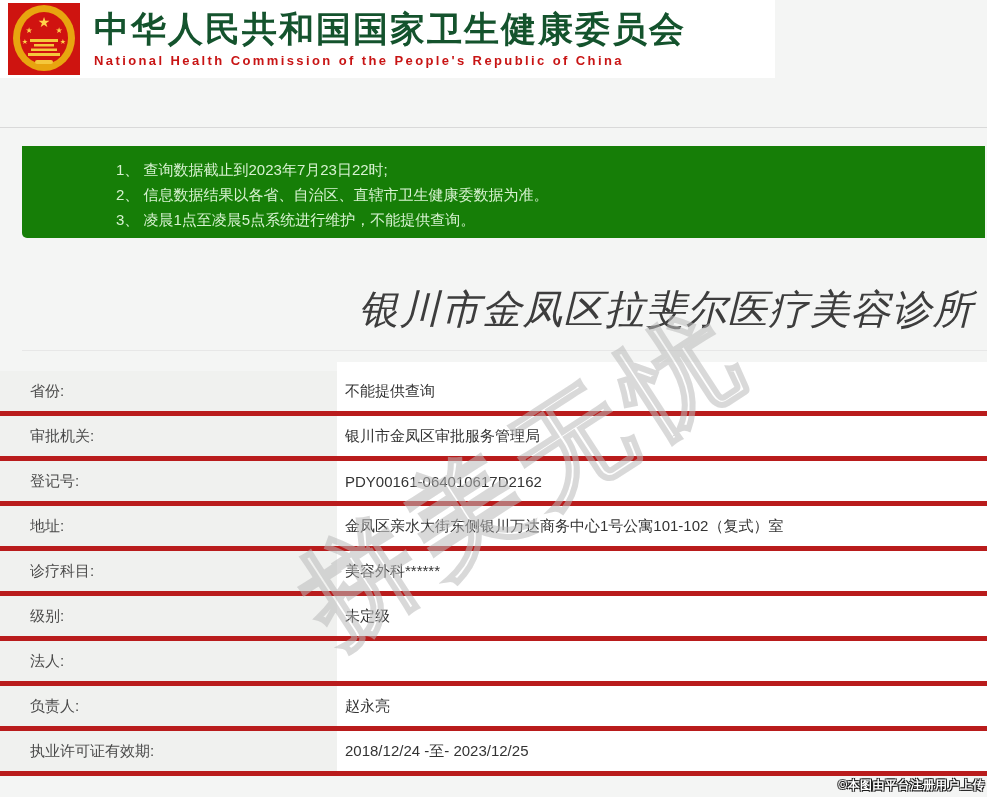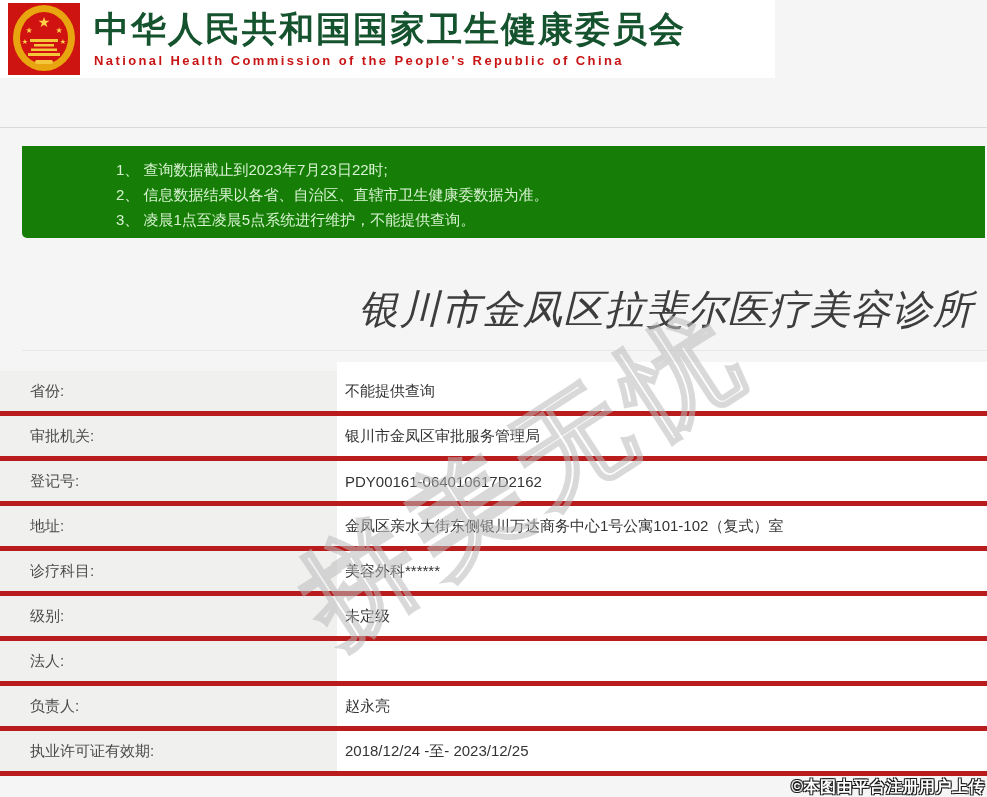--- a/index.html
+++ b/index.html
@@ -100,21 +100,21 @@
   .row-value {
     flex:1; background:#ffffff;
     display:flex; align-items:center;
     padding-left:8px;
     font-size:15px; color:#333333;
   }
 
   
   .credit {
     position:absolute; right:2px; top:777px;
-    font-size:16px; font-weight:bold; color:#ffffff;
+    font-size:12px; font-weight:bold; color:#ffffff;
     letter-spacing:0.5px;
     text-shadow:
       -1px -1px 0 #1a1a1a, 1px -1px 0 #1a1a1a,
       -1px  1px 0 #1a1a1a, 1px  1px 0 #1a1a1a;
     z-index:6;
   }
 </style>
 </head>
 <body>
 

